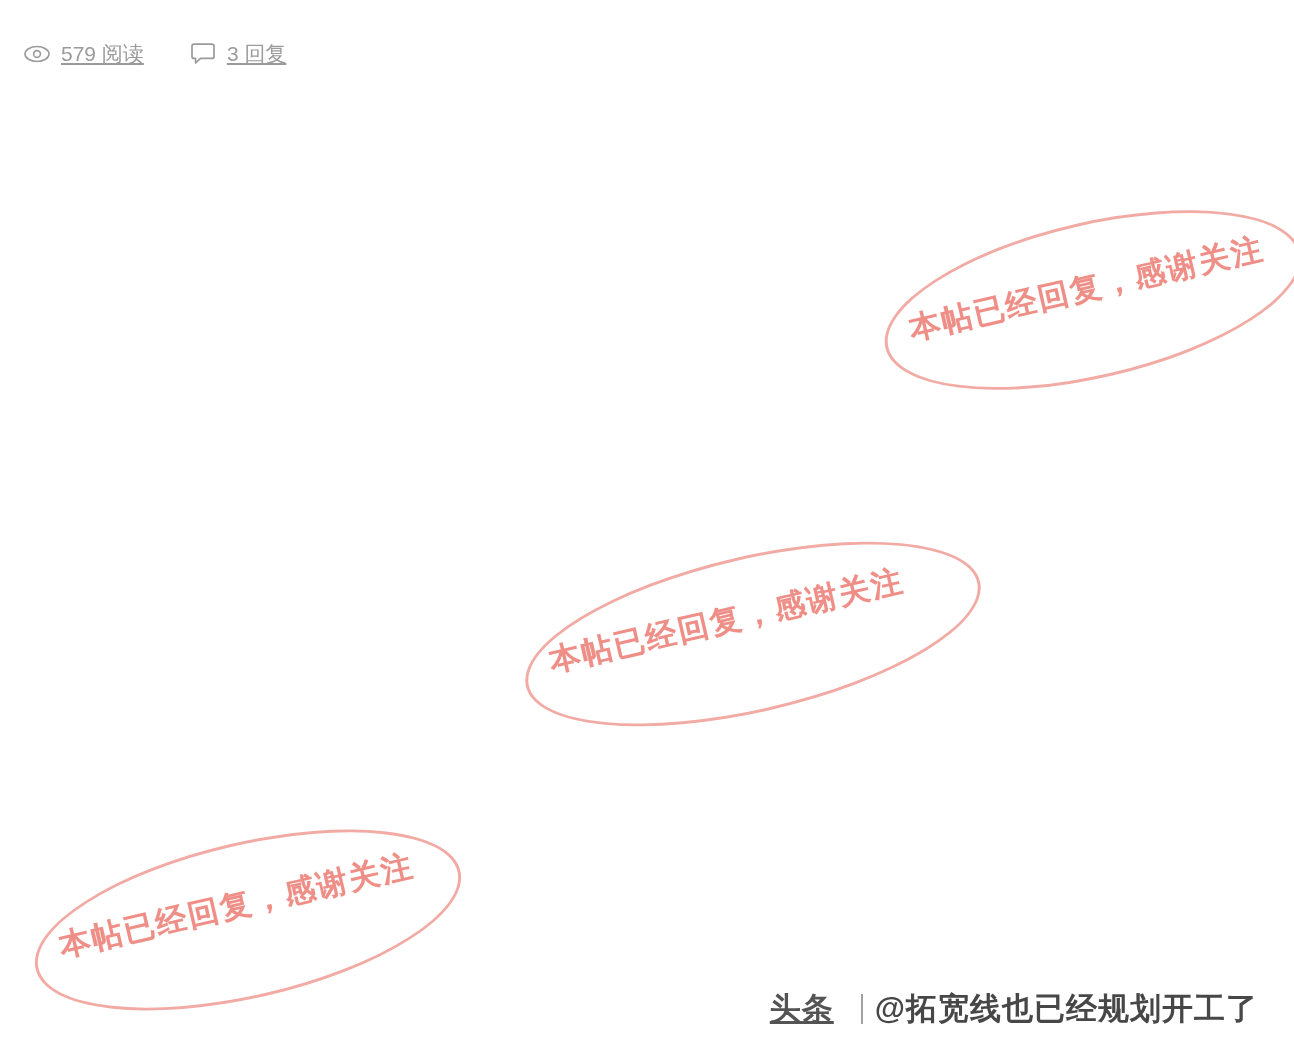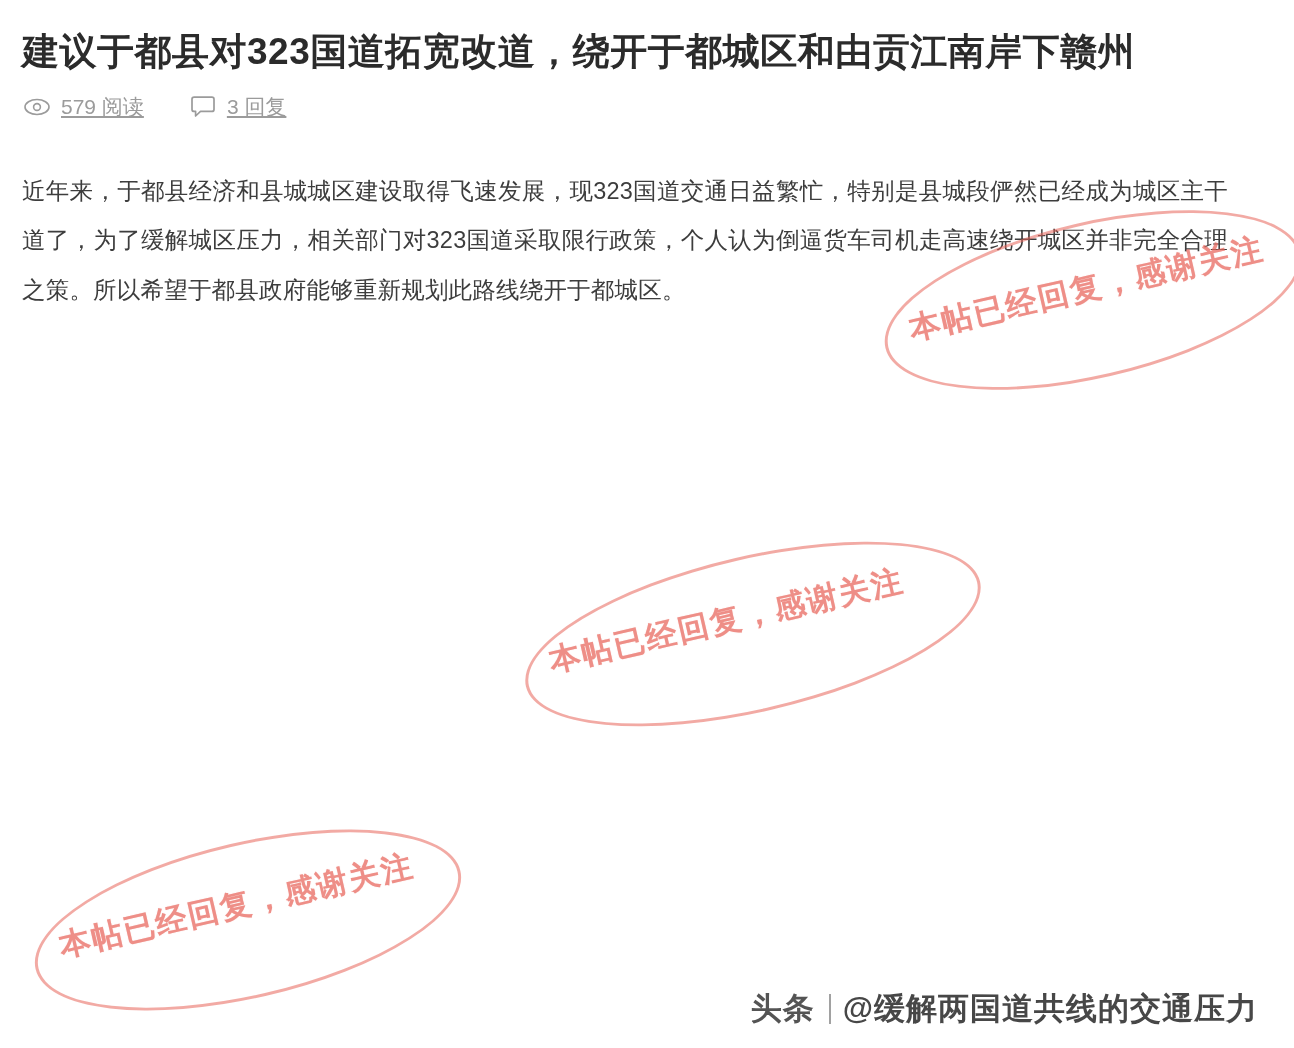--- a/index.html
+++ b/index.html
@@ -115,43 +115,43 @@
     bottom: 18px;
     display: flex;
     align-items: center;
     color: #3d3d3d;
     opacity: 0.88;
   }
   .logo-mark {
     font-size: 31px;
     font-weight: bold;
     letter-spacing: 1px;
-    margin-right: 12px;
+    margin-right: 25px;
     color: #3d3d3d;
+    text-decoration: underline;
   }
   .logo-divider {
     width: 2px;
     height: 30px;
     background: #3d3d3d;
     opacity: 0.55;
     margin: 0 12px 0 2px;
   }
   .logo-name {
     font-size: 31px;
     font-weight: bold;
     letter-spacing: 1px;
     color: #2e2e2e;
   }
 </style>
 </head>
 <body>
 
 <div class="page">
 
-  <h1 class="article-title">建议于都县对323国道拓宽改道，绕开于都城区和由贡江南岸下赣州</h1>
 
   <div class="meta-row">
     <div class="meta-item">
       <span class="meta-icon">
         <svg width="26" height="18" viewBox="0 0 26 18" aria-hidden="true">
           <ellipse cx="13" cy="9" rx="12" ry="7.5" fill="none" stroke="#9b9b9b" stroke-width="1.6"></ellipse>
           <circle cx="13" cy="9" r="3.4" fill="none" stroke="#9b9b9b" stroke-width="1.6"></circle>
         </svg>
       </span>
       <span class="meta-text">579 阅读</span>
@@ -160,30 +160,29 @@
       <span class="meta-icon">
         <svg width="26" height="22" viewBox="0 0 26 22" aria-hidden="true">
           <path d="M2 3.2 C2 2 3 1.2 4.2 1.2 L21.8 1.2 C23 1.2 24 2 24 3.2 L24 13.4 C24 14.6 23 15.4 21.8 15.4 L10.5 15.4 L5.6 20 L5.6 15.4 L4.2 15.4 C3 15.4 2 14.6 2 13.4 Z" fill="none" stroke="#9b9b9b" stroke-width="1.7" stroke-linejoin="round"></path>
         </svg>
       </span>
       <span class="meta-text">3 回复</span>
     </div>
   </div>
 
   <div class="body-wrap">
-    <p class="para">近年来，于都县经济和县城城区建设取得飞速发展，现323国道交通日益繁忙，特别是县城段俨然已经成为城区主干道了，为了缓解城区压力，相关部门对323国道采取限行政策，个人认为倒逼货车司机走高速绕开城区并非完全合理之策。所以希望于都县政府能够重新规划此路线绕开于都城区。</p>
   </div>
 
   <div class="stamp-ring ring-1"></div>
   <div class="stamp-ring ring-2"></div>
   <div class="stamp-ring ring-3"></div>
 
   <div class="stamp stamp-1">本帖已经回复，感谢关注</div>
   <div class="stamp stamp-2">本帖已经回复，感谢关注</div>
   <div class="stamp stamp-3">本帖已经回复，感谢关注</div>
 
   <div class="logo-watermark">
     <span class="logo-mark">头条</span>
     <span class="logo-divider"></span>
-    <span class="logo-name">@缓解两国道共线的交通压力</span>
+    <span class="logo-name">@拓宽线也已经规划开工了</span>
   </div>
 
 </div>
 
 </body></html>

